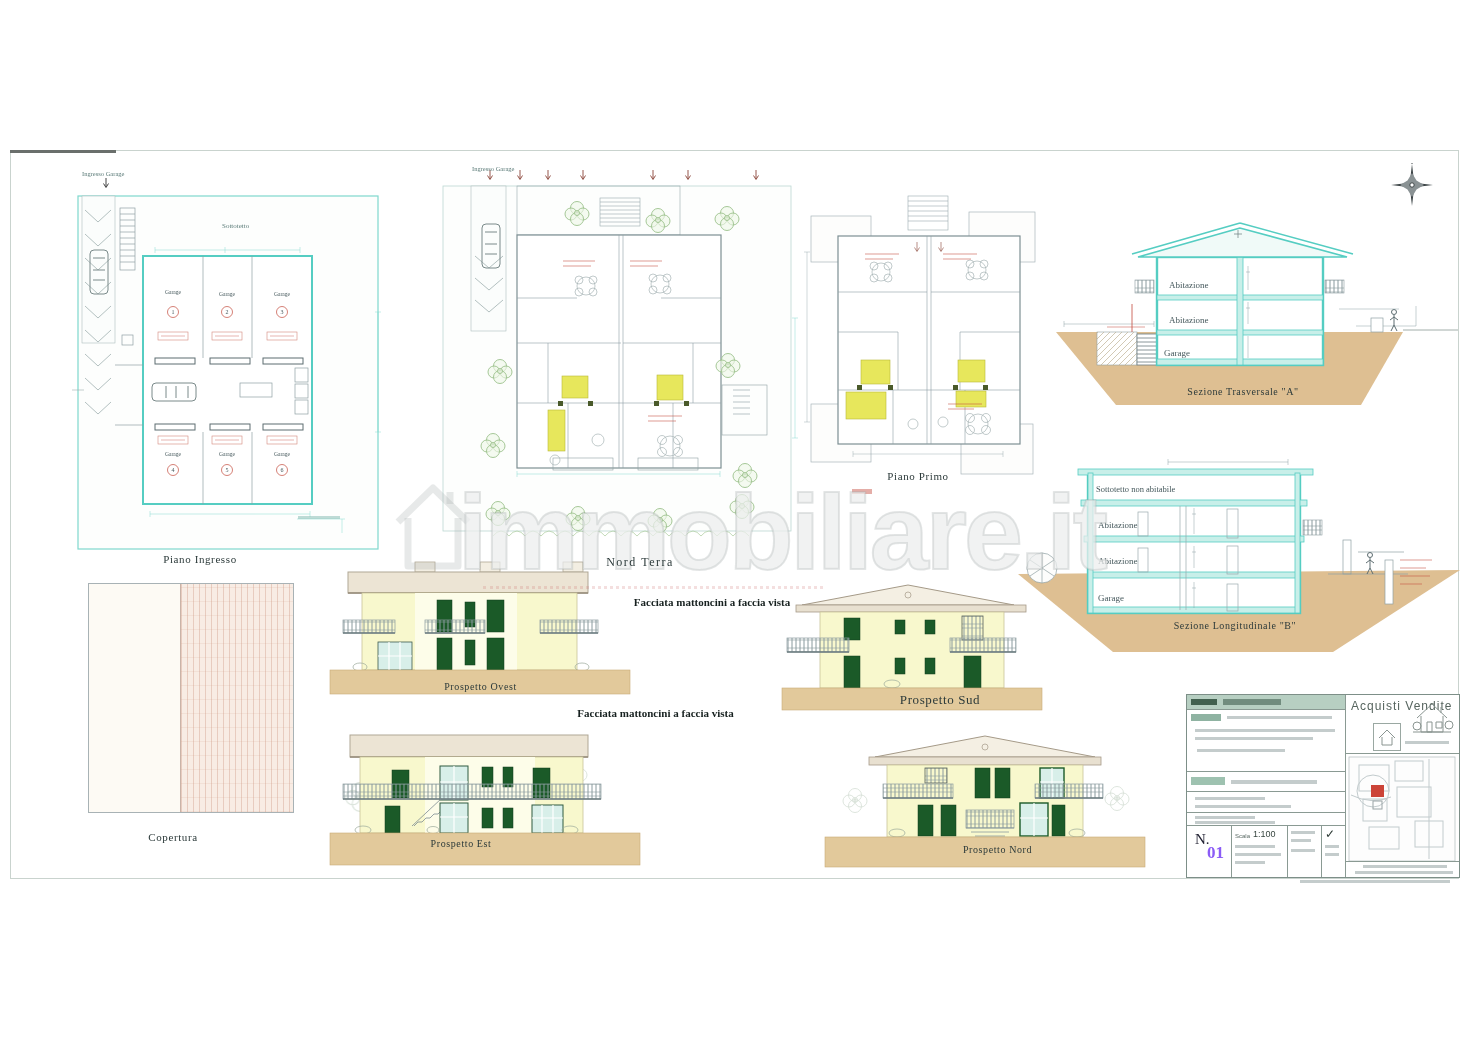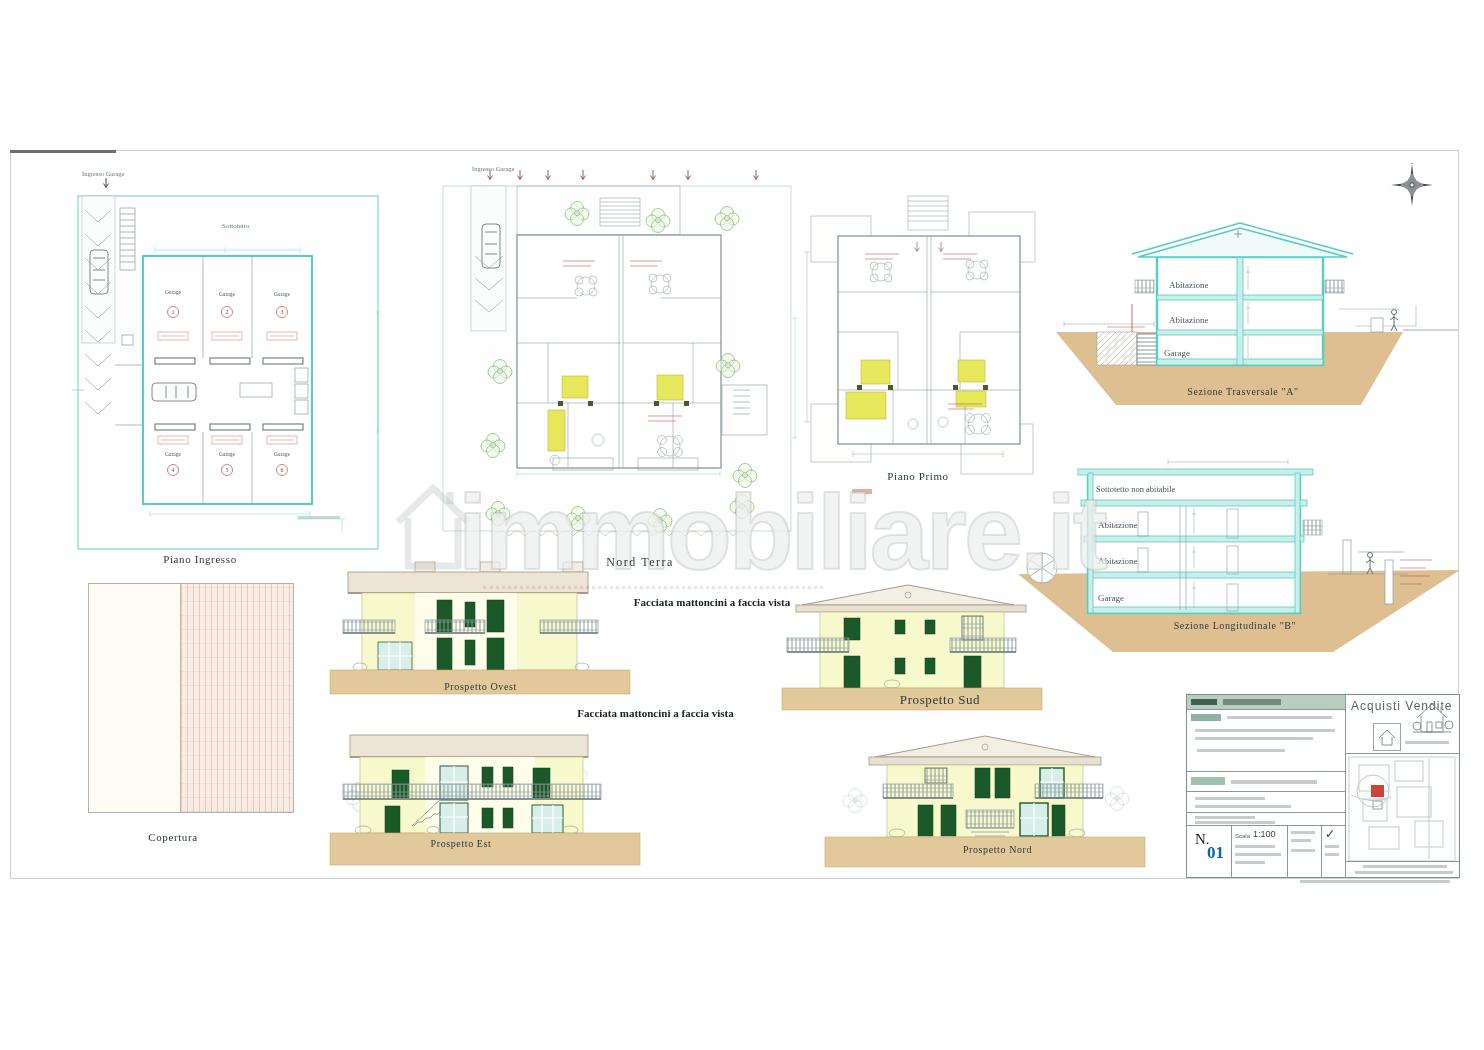--- a/index.html
+++ b/index.html
@@ -35,21 +35,21 @@
         background:#f8ece4;
         background-image:repeating-linear-gradient(90deg,rgba(205,150,130,.38) 0 1px,transparent 1px 6px),
                          repeating-linear-gradient(0deg,rgba(205,150,130,.14) 0 1px,transparent 1px 14px);
         border-left:1px solid #c9b3a8;}
 
   
   .tb{position:absolute;left:1186px;top:694px;width:272px;height:182px;
       border:1px solid #7d8f88;background:#fff;z-index:20;font-family:"Liberation Sans",sans-serif;}
   .tb .chip{position:absolute;}
   .tb .n-label{position:absolute;left:8px;top:136px;font-size:15px;color:#223;font-family:"Liberation Serif",serif;}
-  .tb .n-num{position:absolute;left:20px;top:148px;font-size:17px;font-weight:bold;color:#0369a1;font-family:"Liberation Serif",serif;}
+  .tb .n-num{position:absolute;left:20px;top:148px;font-size:17px;font-weight:bold;color:#8b5cf6;font-family:"Liberation Serif",serif;}
   .tb .scale-lbl{position:absolute;left:48px;top:138px;font-size:6px;color:#5a6a64;}
   .tb .scale-val{position:absolute;left:66px;top:134px;font-size:9px;color:#37453f;}
   .tb .agency{position:absolute;left:164px;top:4px;font-size:12px;letter-spacing:1px;color:#57655f;}
   .tb .check{position:absolute;left:138px;top:132px;font-size:12px;color:#2e3b36;}
   .tb .vline{position:absolute;top:130px;height:52px;width:1px;background:#8a9a93;}
   .tb .hline{position:absolute;left:0;width:158px;height:1px;background:#8a9a93;}
 </style>
 </head>
 <body>
 

